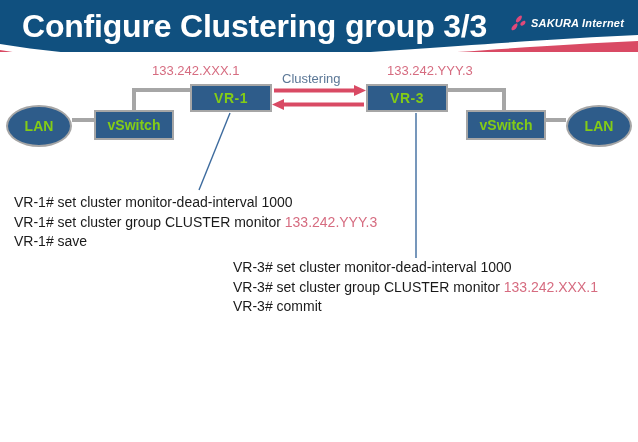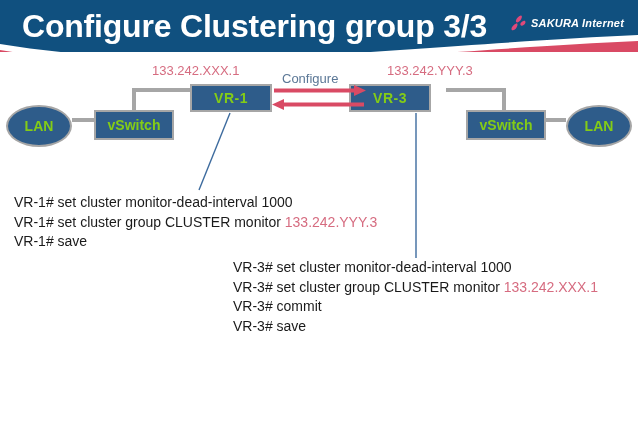--- a/index.html
+++ b/index.html
@@ -112,27 +112,27 @@
     <div class="conn" style="left:72px;top:60px;width:28px;height:4px;"></div>
     <div class="conn" style="left:132px;top:30px;width:4px;height:32px;"></div>
     <div class="conn" style="left:132px;top:30px;width:60px;height:4px;"></div>
 
     <div class="conn" style="left:538px;top:60px;width:28px;height:4px;"></div>
     <div class="conn" style="left:502px;top:30px;width:4px;height:32px;"></div>
     <div class="conn" style="left:446px;top:30px;width:60px;height:4px;"></div>
 
     <div class="ip-label" style="left:152px;top:5px;">133.242.XXX.1</div>
     <div class="ip-label" style="left:387px;top:5px;">133.242.YYY.3</div>
-    <div class="mon-label" style="left:282px;top:13px;">Configure</div>
+    <div class="mon-label" style="left:282px;top:13px;">Clustering</div>
 
     <div class="node lan" style="left:6px;top:47px;width:66px;height:42px;">LAN</div>
     <div class="node vswitch" style="left:94px;top:52px;width:80px;height:30px;">vSwitch</div>
     <div class="node vr" style="left:190px;top:26px;width:82px;height:28px;">VR-1</div>
 
-    <div class="node vr" style="left:349px;top:26px;width:82px;height:28px;">VR-3</div>
+    <div class="node vr" style="left:366px;top:26px;width:82px;height:28px;">VR-3</div>
     <div class="node vswitch" style="left:466px;top:52px;width:80px;height:30px;">vSwitch</div>
     <div class="node lan" style="left:566px;top:47px;width:66px;height:42px;">LAN</div>
 
     <svg class="arrow-svg" viewBox="0 0 638 130">
       <g>
         <line x1="274" y1="32.5" x2="357" y2="32.5" stroke="#d94a64" stroke-width="4"></line>
         <polygon points="366,32.5 354,27 354,38" fill="#d94a64"></polygon>
       </g>
       <g>
         <line x1="364" y1="46.5" x2="281" y2="46.5" stroke="#d94a64" stroke-width="4"></line>
@@ -161,18 +161,15 @@
   <div class="cmd" style="left:233px;top:258px;">
     <div>
       <span>VR-3# </span><span>set cluster monitor-dead-interval 1000</span><span class="ip"></span>
     </div>
     <div>
       <span>VR-3# </span><span>set cluster group CLUSTER monitor </span><span class="ip">133.242.XXX.1</span>
     </div>
     <div>
       <span>VR-3# </span><span>commit</span><span class="ip"></span>
     </div>
-    <div>
-      <span>VR-3# </span><span>save</span><span class="ip"></span>
-    </div>
   </div>
 
 </div>
 
 </body></html>

